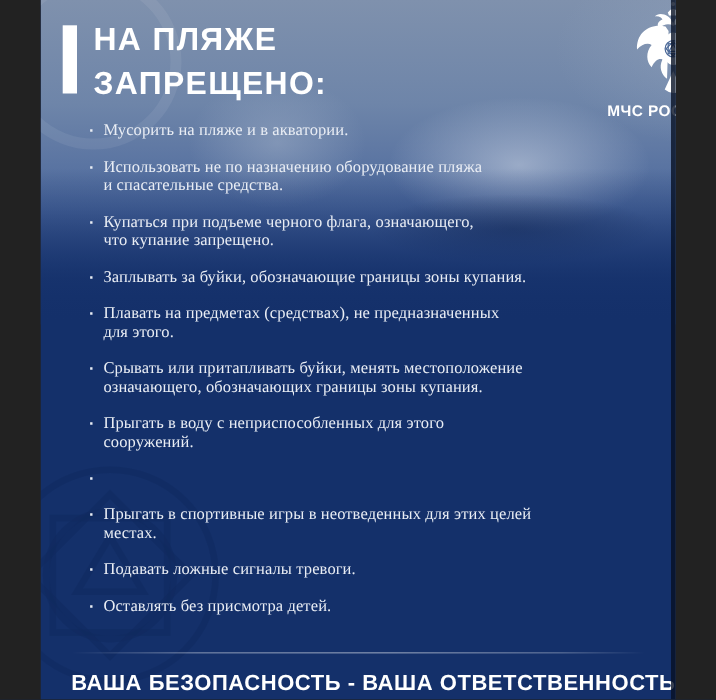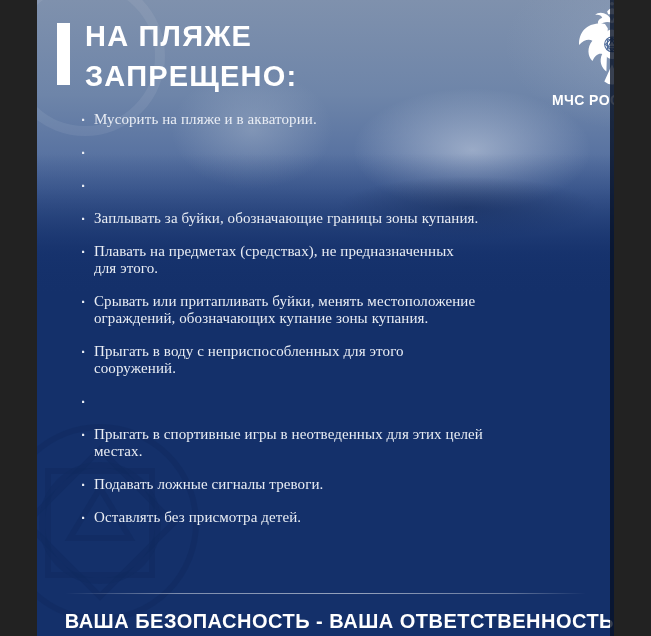--- a/index.html
+++ b/index.html
@@ -134,37 +134,41 @@
     <div class="logo-text">МЧС РОССИИ</div>
   </div>
 
   <ul class="rules" id="rules-list">
       <li>
         <span class="bullet">·</span>
         <span class="item-text">Мусорить на пляже и в акватории.</span>
       </li>
       <li>
         <span class="bullet">·</span>
+        <span class="item-text">Использовать не по назначению оборудование пляжа
+и спасательные средства.</span>
       </li>
       <li>
         <span class="bullet">·</span>
+        <span class="item-text">Купаться при подъеме черного флага, означающего,
+что купание запрещено.</span>
       </li>
       <li>
         <span class="bullet">·</span>
         <span class="item-text">Заплывать за буйки, обозначающие границы зоны купания.</span>
       </li>
       <li>
         <span class="bullet">·</span>
         <span class="item-text">Плавать на предметах (средствах), не предназначенных
 для этого.</span>
       </li>
       <li>
         <span class="bullet">·</span>
         <span class="item-text">Срывать или притапливать буйки, менять местоположение
-ограждений, обозначающих купание зоны купания.</span>
+означающего, обозначающих границы зоны купания.</span>
       </li>
       <li>
         <span class="bullet">·</span>
         <span class="item-text">Прыгать в воду с неприспособленных для этого
 сооружений.</span>
       </li>
       <li>
         <span class="bullet">·</span>
       </li>
       <li>

